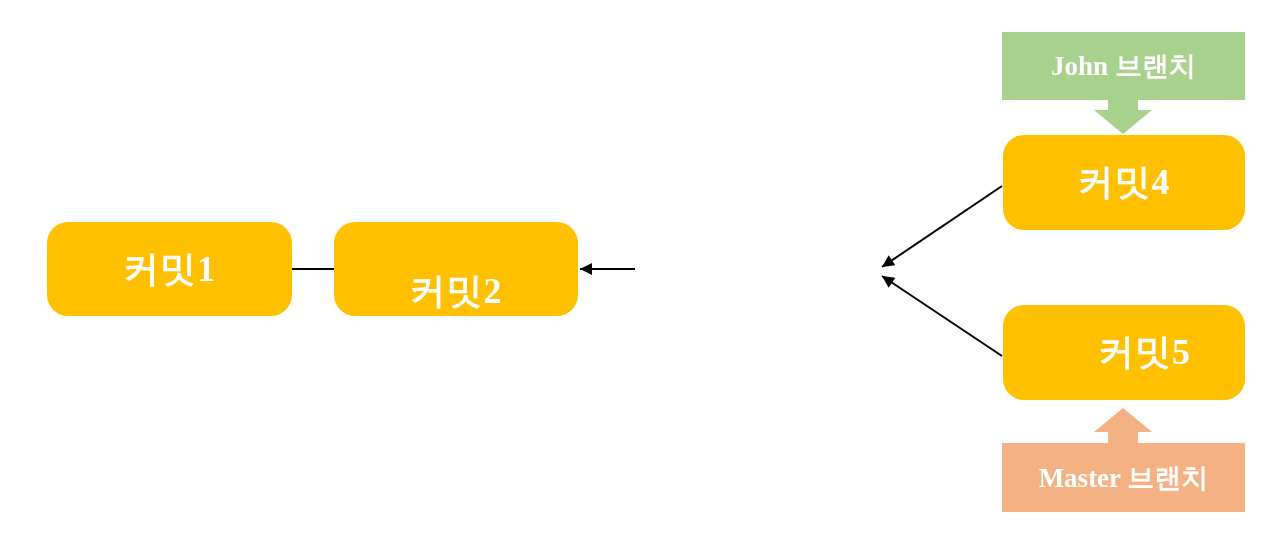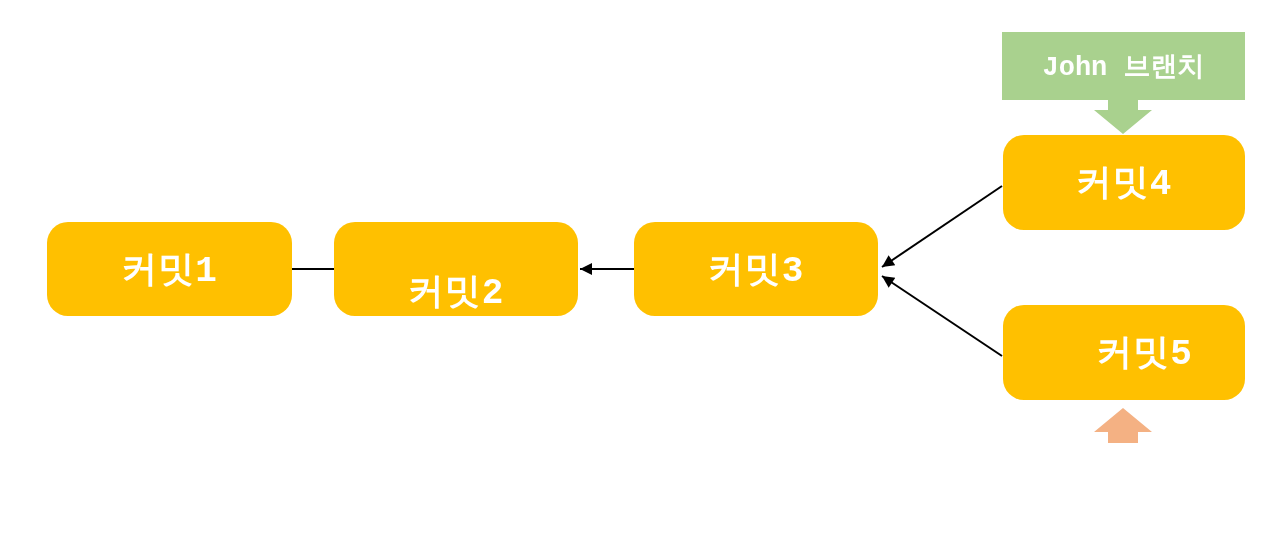--- a/index.html
+++ b/index.html
@@ -11,21 +11,21 @@
     --background: #FFFFFF;
   }
   * { margin: 0; padding: 0; box-sizing: border-box; }
   html, body { background: var(--background); }
   .canvas {
     position: relative;
     width: 1268px;
     height: 545px;
     background: var(--background);
     overflow: hidden;
-    font-family: Liberation Mono, monospace;
+    font-family: Liberation Serif, serif;
   }
   .connectors {
     position: absolute;
     left: 0; top: 0;
     width: 1268px; height: 545px;
     pointer-events: none;
   }
   .connector-line {
     stroke: var(--connector);
     stroke-width: 2;
@@ -89,26 +89,26 @@
   </div>
 
   <div id="commit1" class="node commit-node">
     <span>커밋1</span>
   </div>
 
   <div id="commit2" class="node commit-node">
     <span>커밋2</span>
   </div>
 
-  <div id="commit3" class="node commit-node">
-    <span>커밋3</span>
-  </div>
 
   <div id="commit4" class="node commit-node">
     <span>커밋4</span>
   </div>
 
   <div id="commit5" class="node commit-node">
     <span>커밋5</span>
   </div>
 
+  <div id="master-branch" class="node branch-label master">
+    <span>Master 브랜치</span>
+  </div>
 
 </div>
 
 </body></html>

